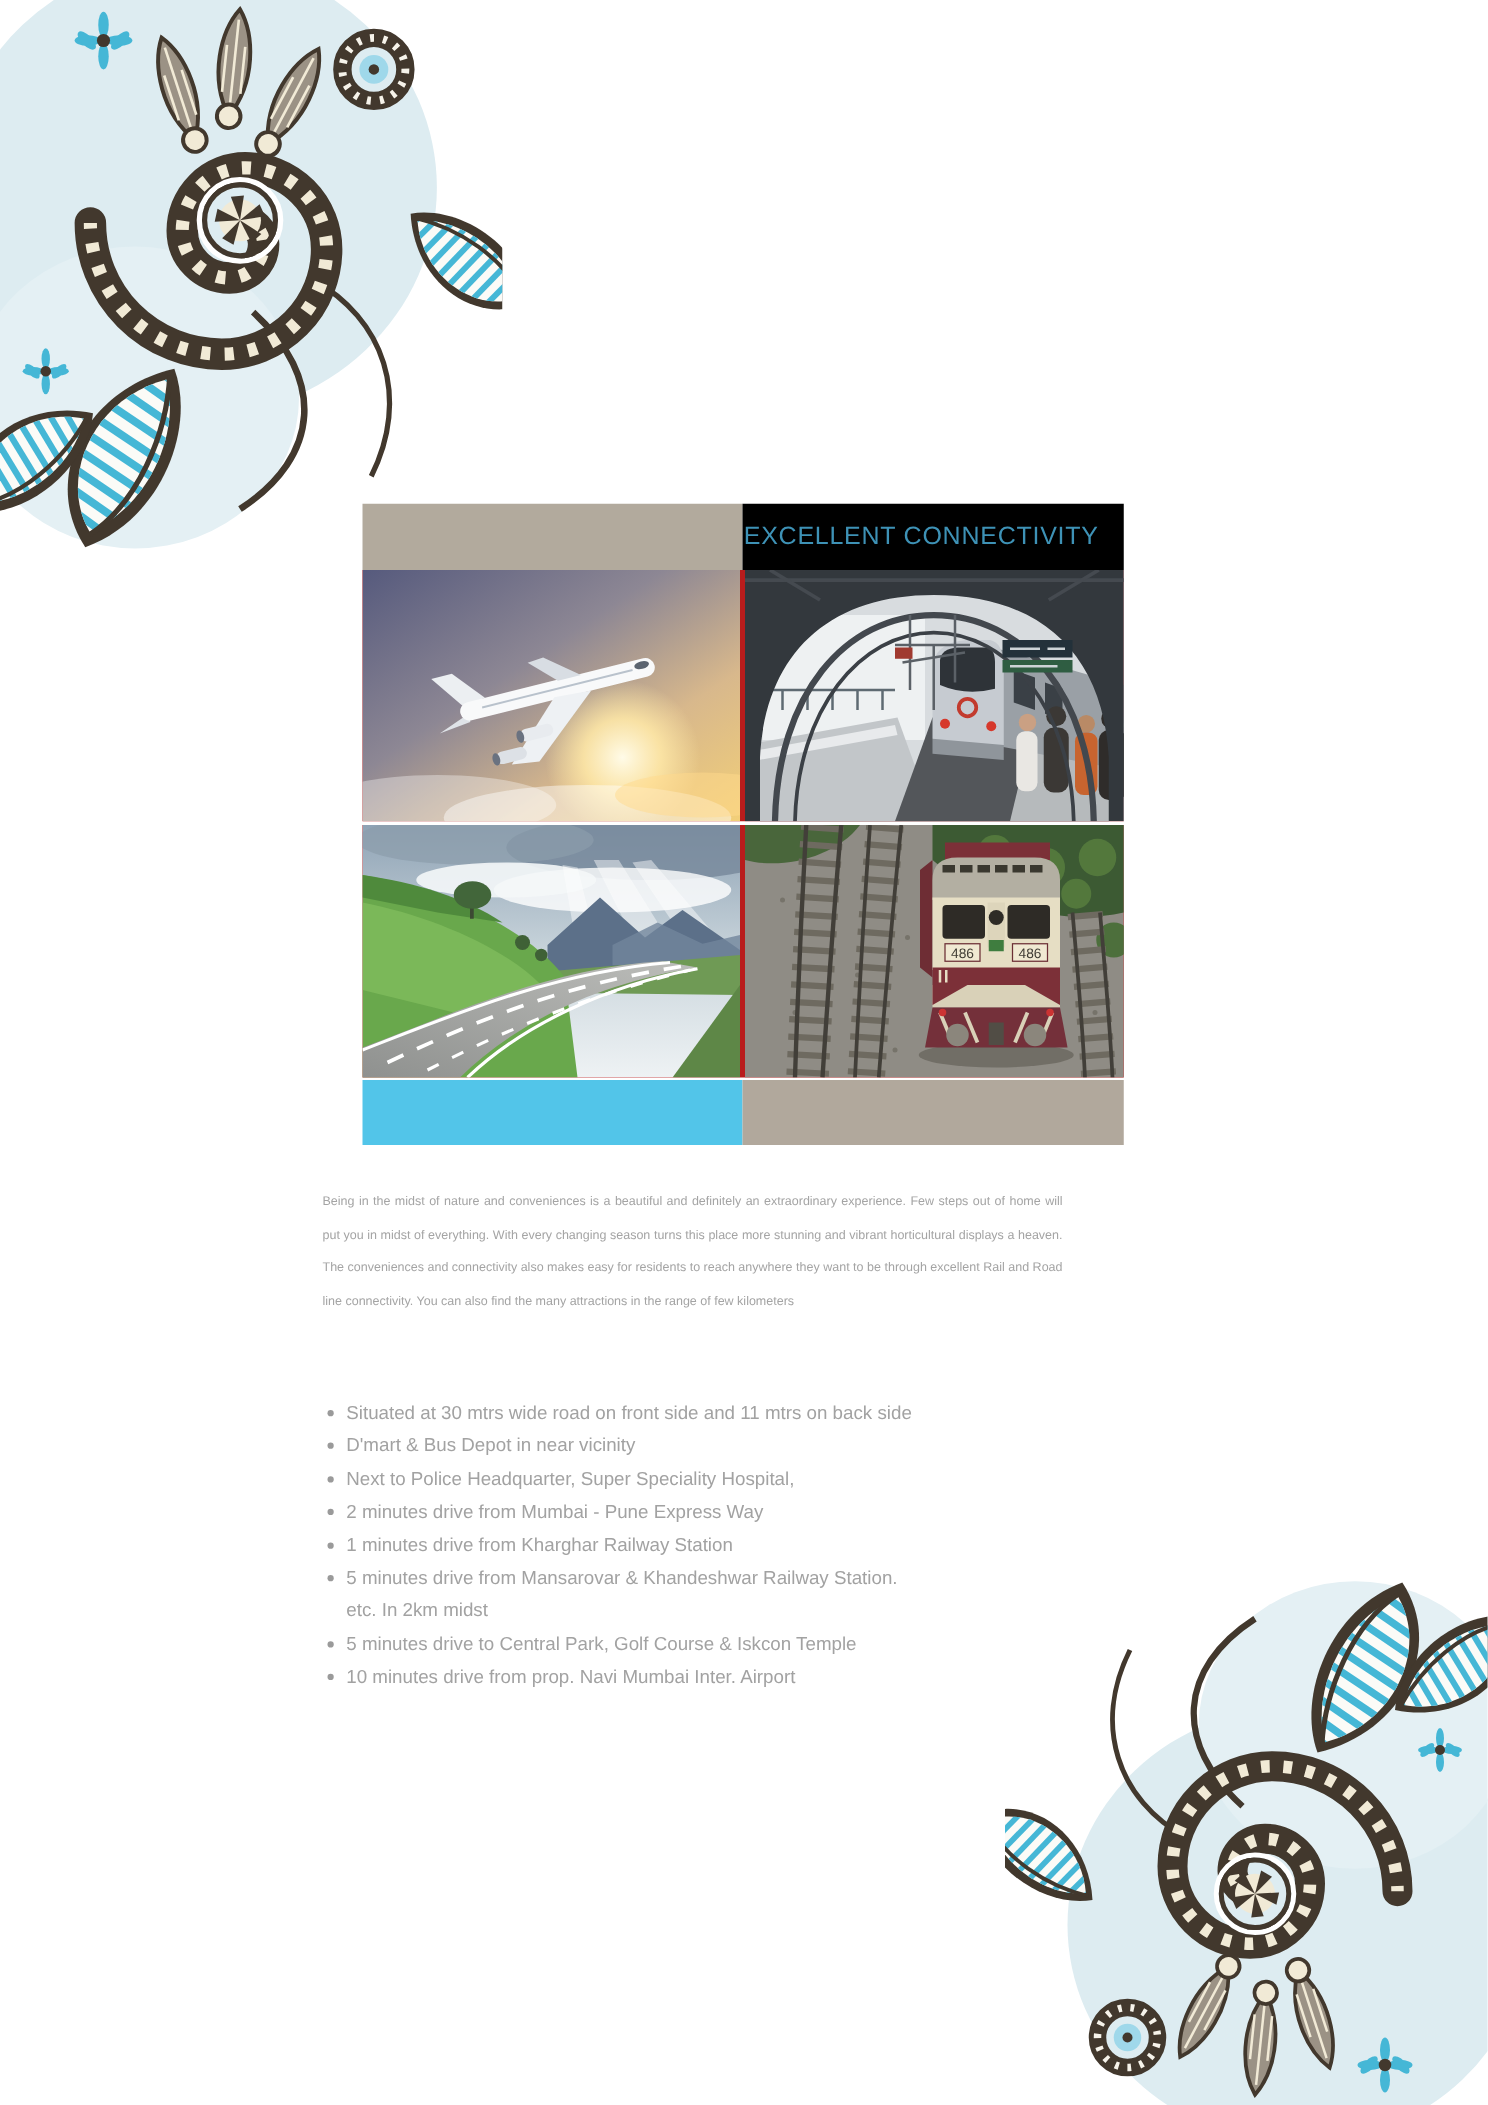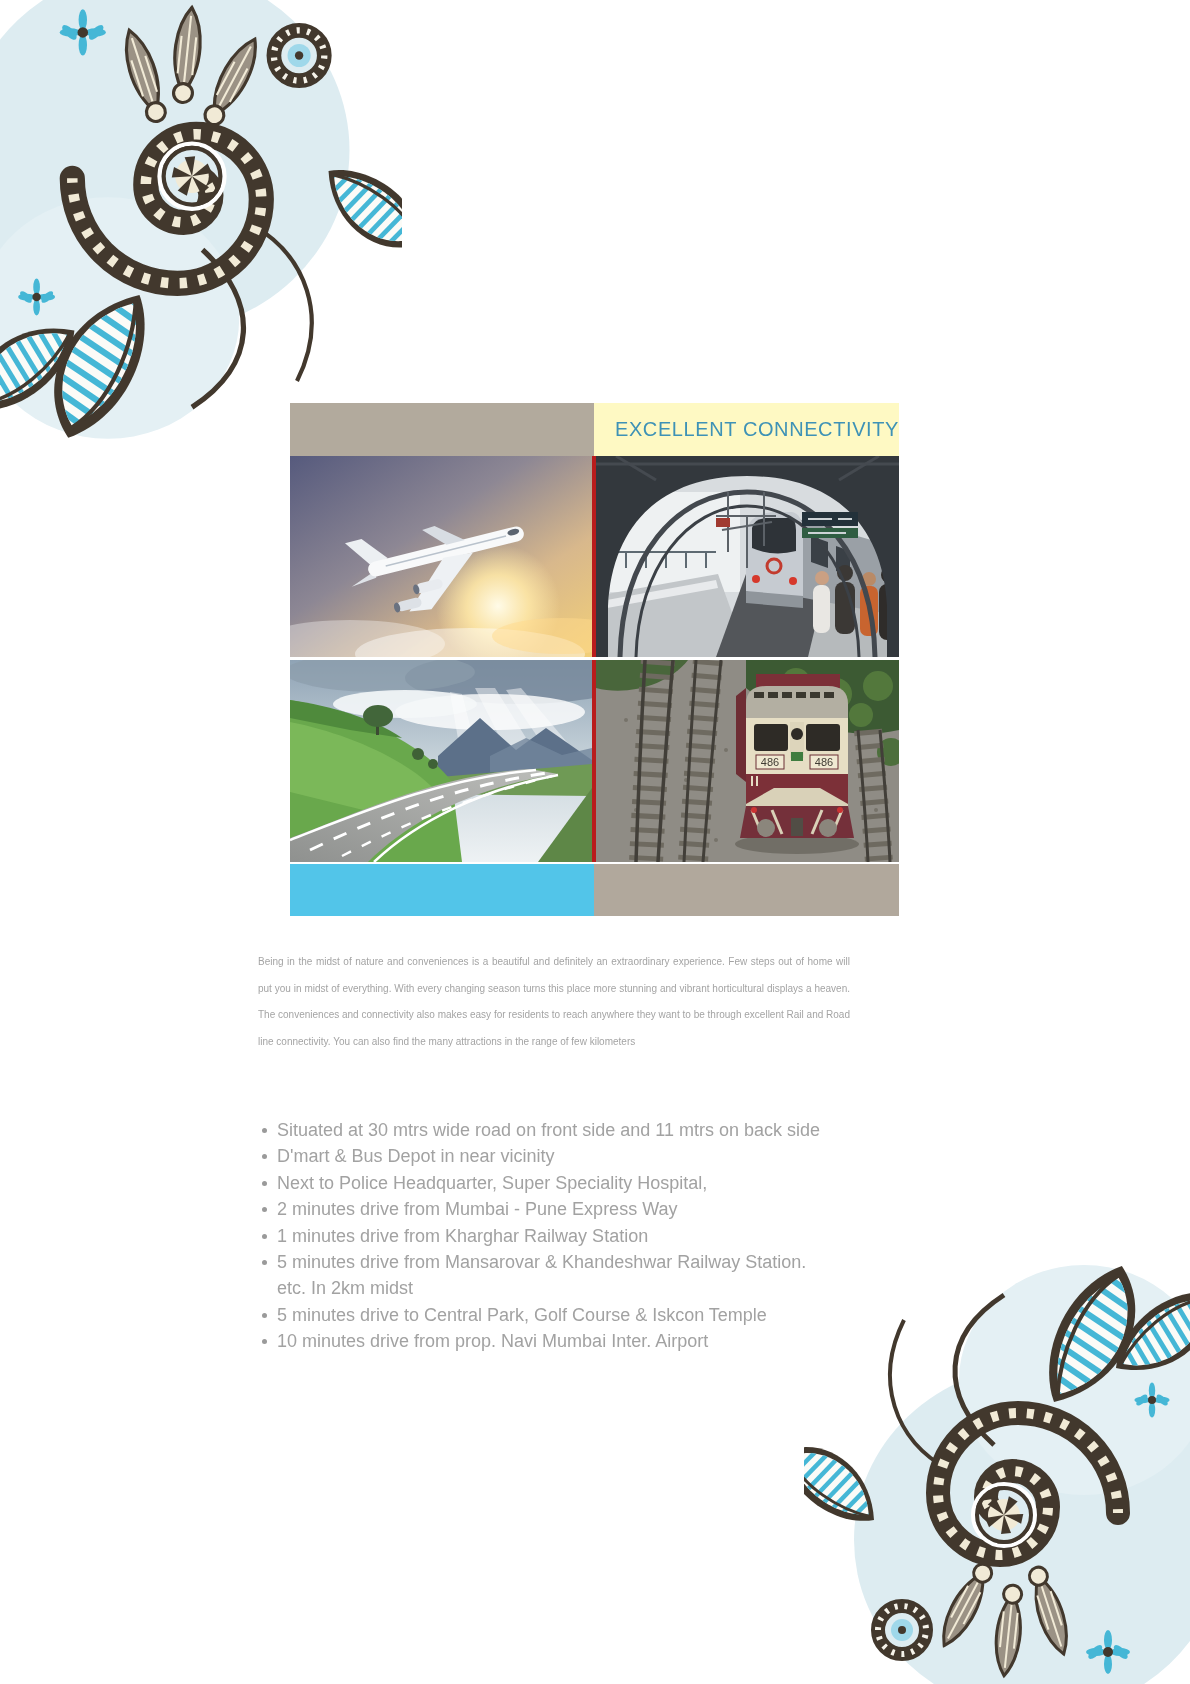--- a/index.html
+++ b/index.html
@@ -8,42 +8,42 @@
     background:#ffffff; font-family:"Liberation Sans", sans-serif;
   }
   .orn { position:absolute; pointer-events:none; }
   .orn-tl { left:-18px; top:-18px; }
   .orn-br { right:-14px; bottom:-16px; }
 
   
   .panel { position:absolute; left:290px; top:403px; width:609px; height:513px; }
   .panel-header { display:flex; height:53px; }
   .hdr-left  { width:304px; background:#b2aa9d; }
-  .hdr-right { flex:1; background:#fef9c3; display:flex; align-items:center;
-               justify-content:flex-end; box-sizing:border-box; }
+  .hdr-right { flex:1; background:#000000; display:flex; align-items:center;
+               justify-content:flex-end; padding-right:20px; box-sizing:border-box; }
   .hdr-title { font-size:20px; font-weight:400; letter-spacing:0.6px; color:#3e92b6; }
   .photo-row { display:flex; gap:4px; background:#b91c1c; }
   .row1 { margin-bottom:3px; }
   .row2 { margin-bottom:2px; }
   .photo { display:block; font-size:0; }
   .photo svg { display:block; }
   .panel-footer { display:flex; height:52px; }
   .ftr-left  { width:304px; background:#52c5e9; }
   .ftr-right { flex:1; background:#b1a89c; }
 
   
   .desc {
     position:absolute; left:258px; top:939px; width:592px;
     font-size:10px; line-height:26.5px; color:#a4a4a4;
     text-align:justify;
   }
 
   
   .highlights { position:absolute; left:258px; top:1122px; width:606px;
-    font-size:18px; color:#a2a2a2; }
+    font-size:15px; color:#a2a2a2; }
   .hl-item { display:flex; align-items:flex-start; min-height:26.4px; line-height:17px; }
   .hl-dot { flex:0 0 5px; width:5px; height:5px; border-radius:50%;
     background:#9a9a9a; margin:6px 10px 0 4px; }
   .hl-item.cont .hl-dot { visibility:hidden; }
 </style>
 </head>
 <body>
 
 <svg width="0" height="0" style="position:absolute" aria-hidden="true">
   <defs>

